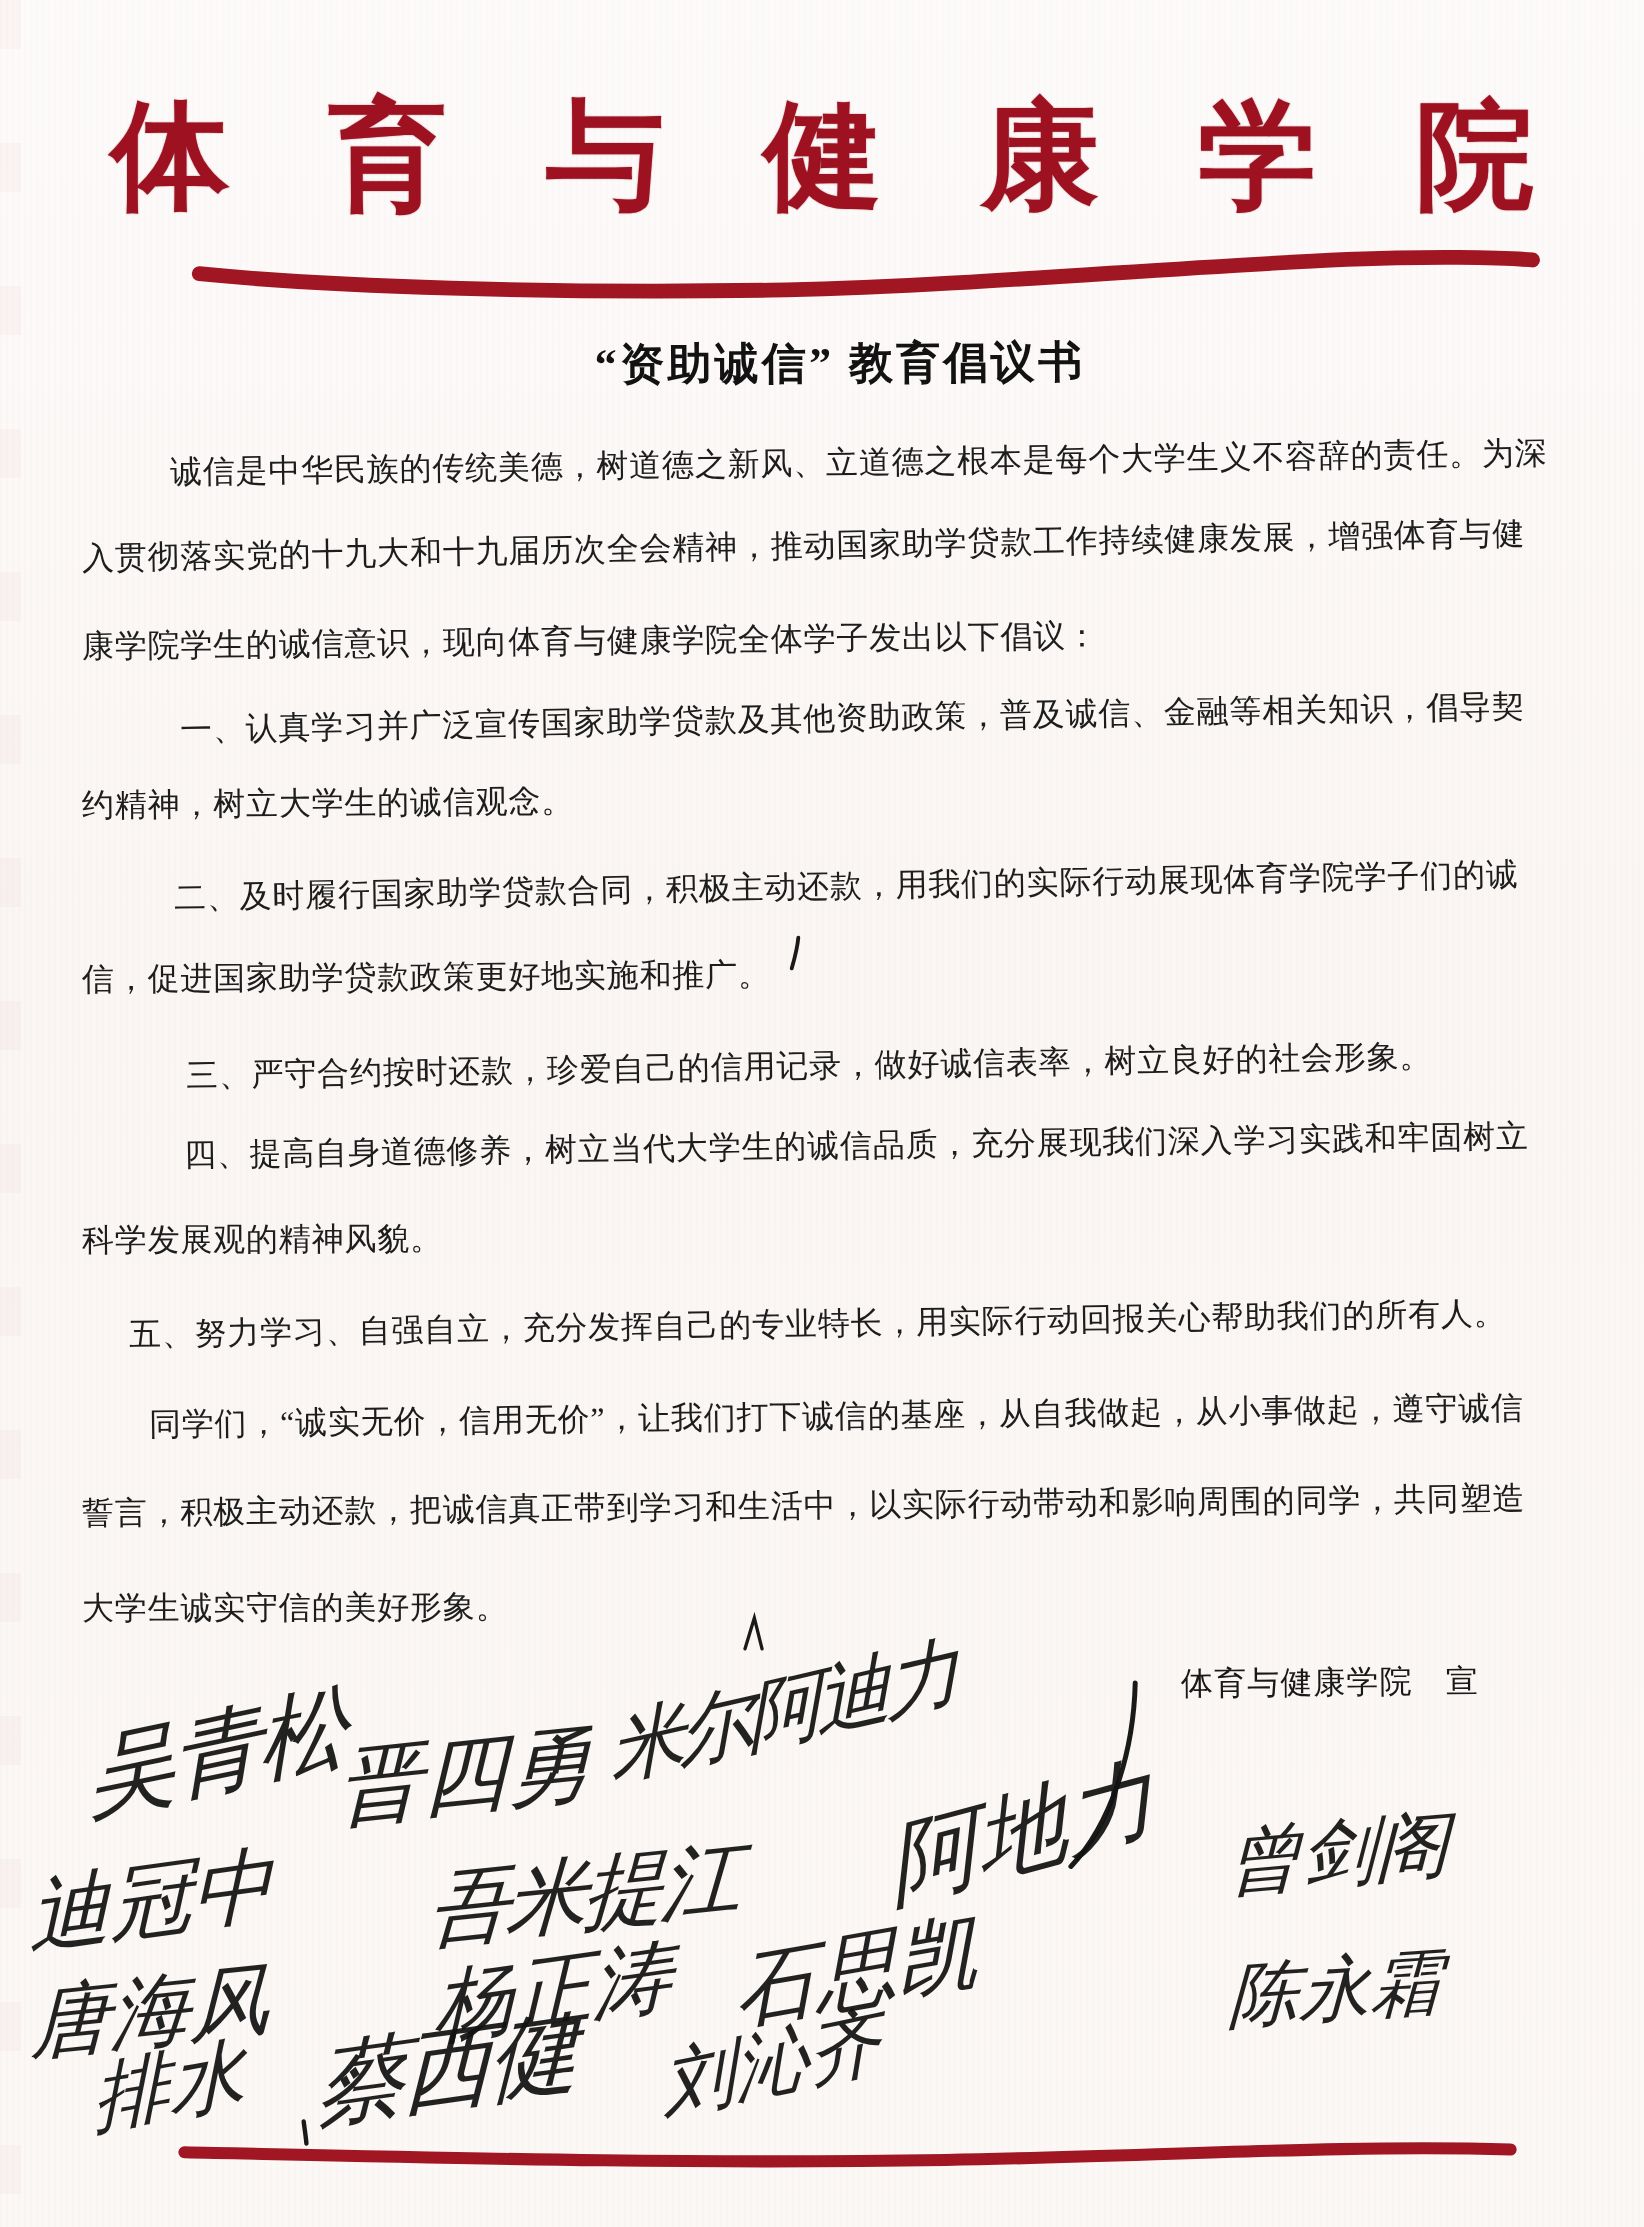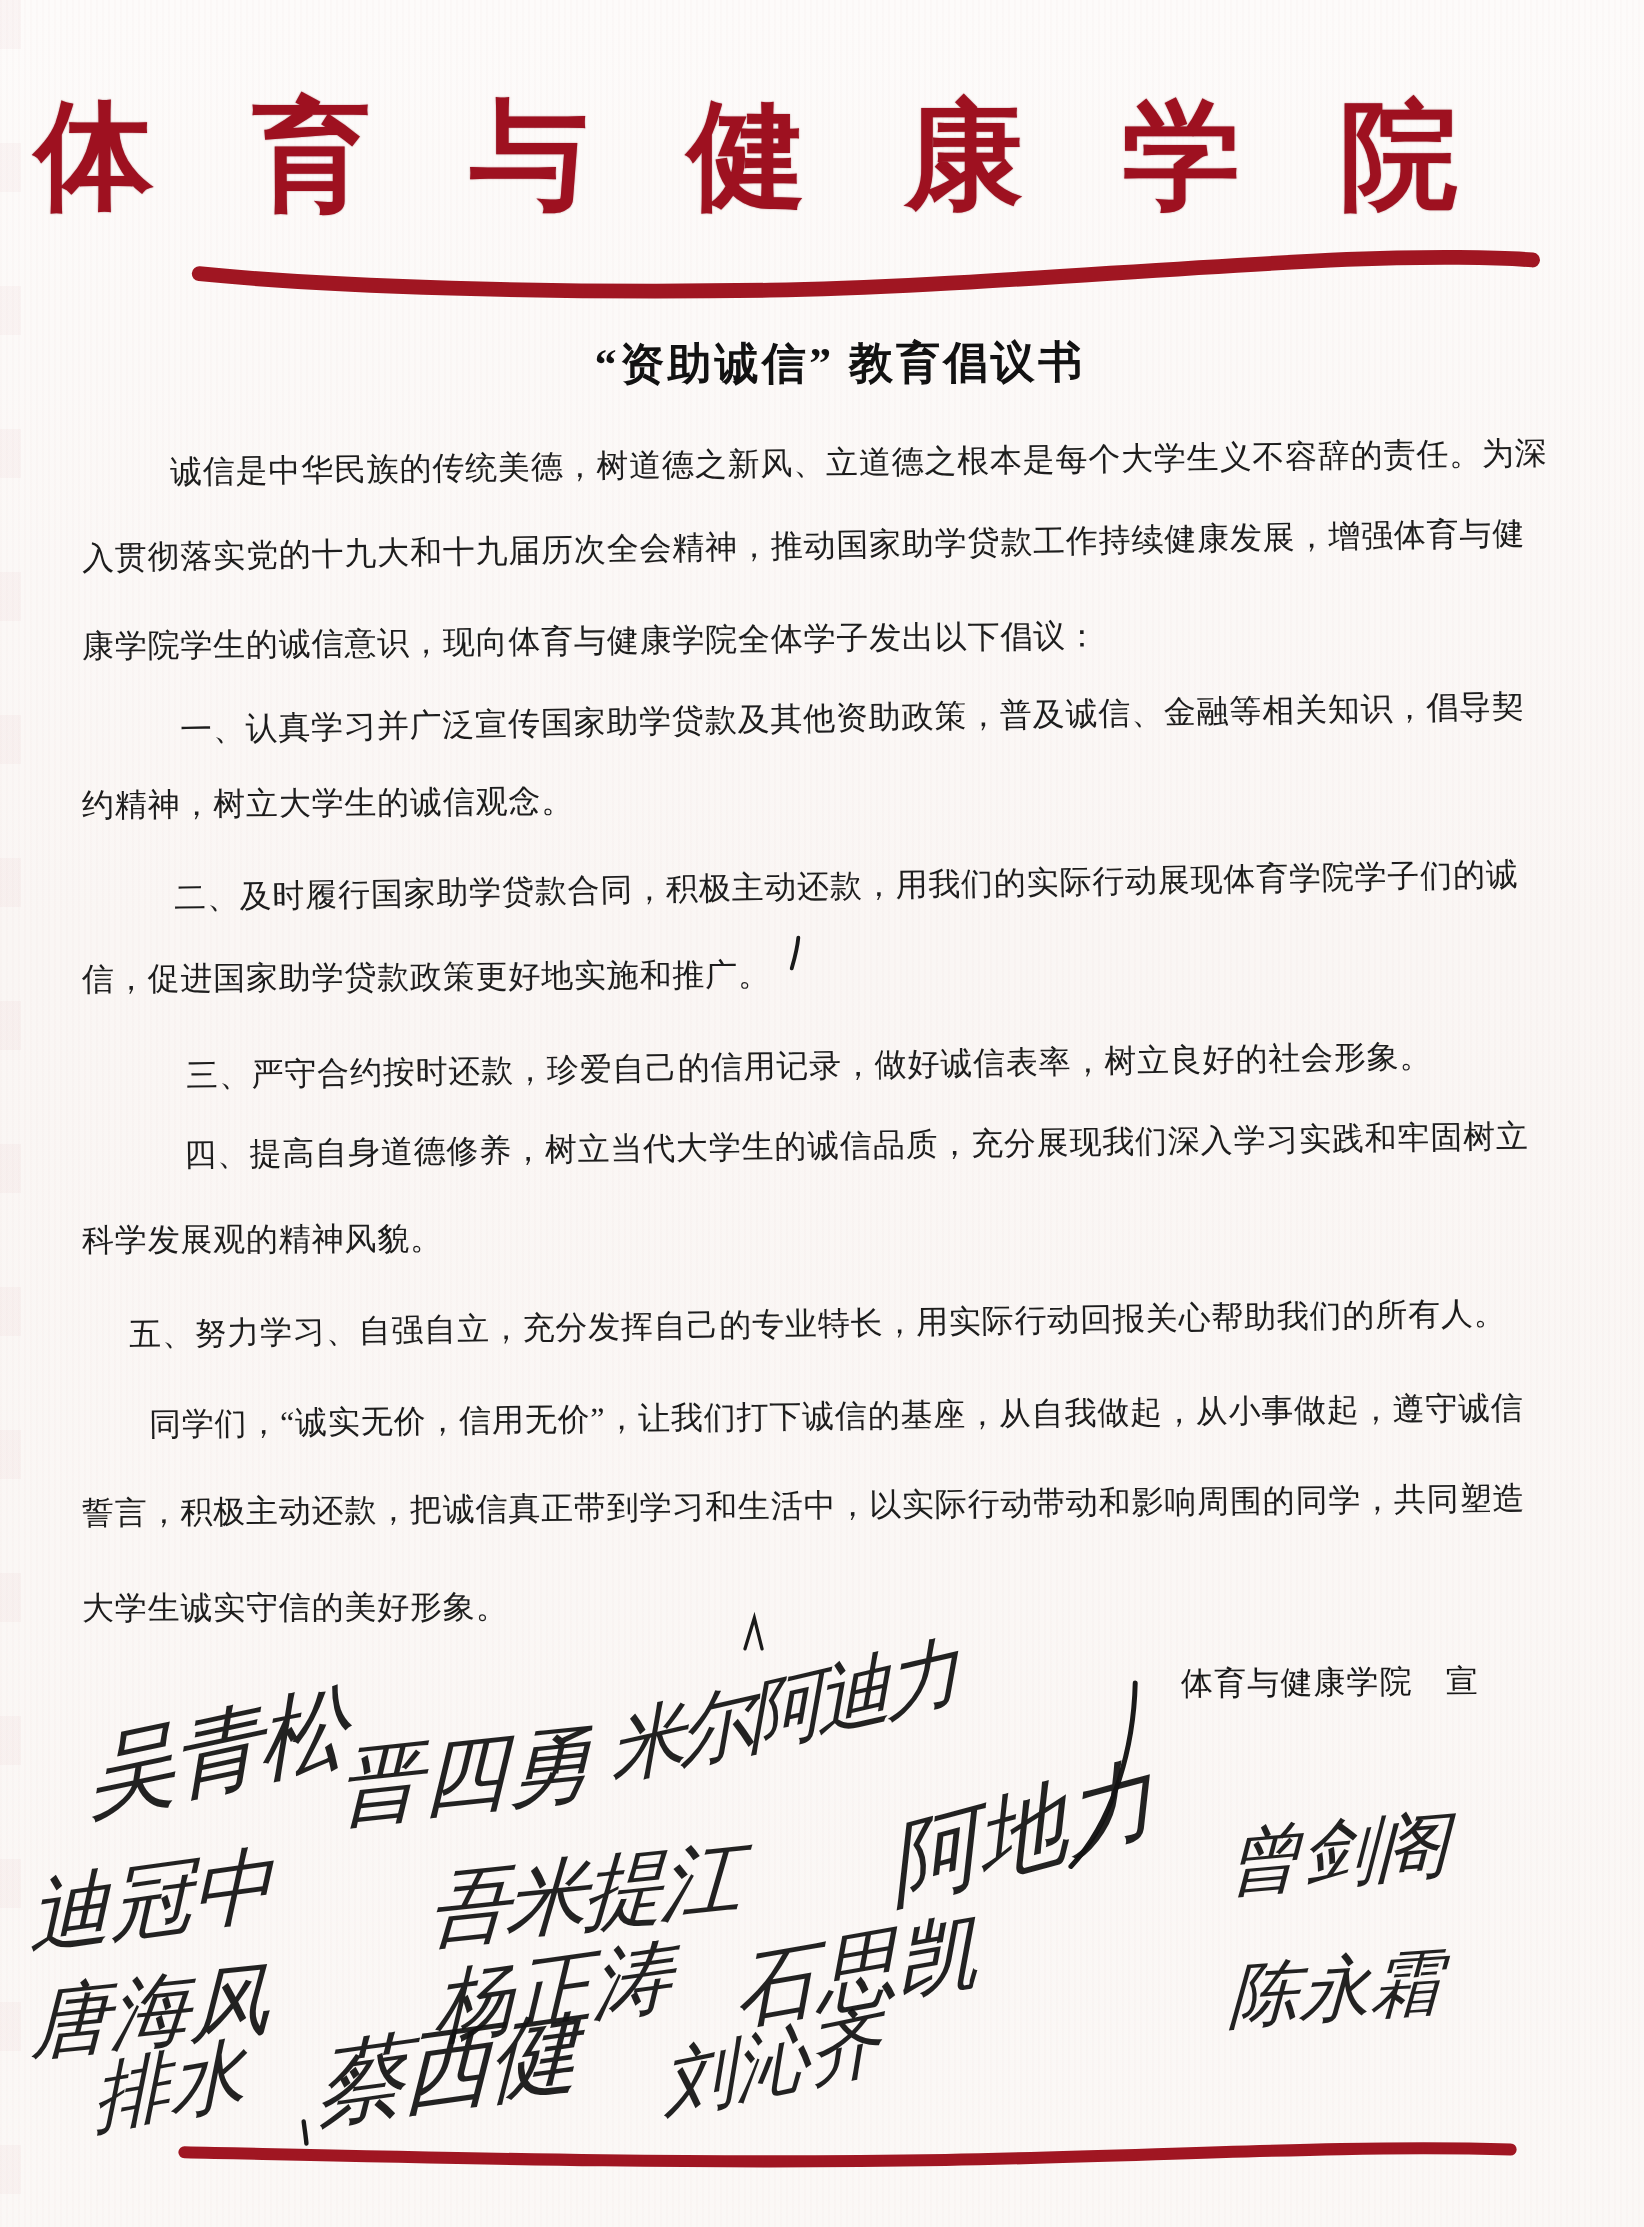--- a/index.html
+++ b/index.html
@@ -16,20 +16,21 @@
   }
   
   .page::before{
     content:"";position:absolute;left:0;top:0;width:21px;height:100%;
     background:repeating-linear-gradient(180deg, rgba(200,120,130,.10) 0 49px, rgba(0,0,0,0) 49px 143px);
     opacity:.5;pointer-events:none;
   }
 
   .header-title{
     position:absolute;top:66px;left:0;width:100%;
+    text-align:center;
     font-size:118px;line-height:1.55;font-weight:700;
     color:#9e1120;
     letter-spacing:35px;text-indent:35px;
     text-shadow:0 0 1.6px rgba(112,8,20,.55);
     white-space:nowrap;
   }
 
   .rules{position:absolute;left:0;top:0;width:1645px;height:2227px;pointer-events:none;}
 
   .doc-title{

